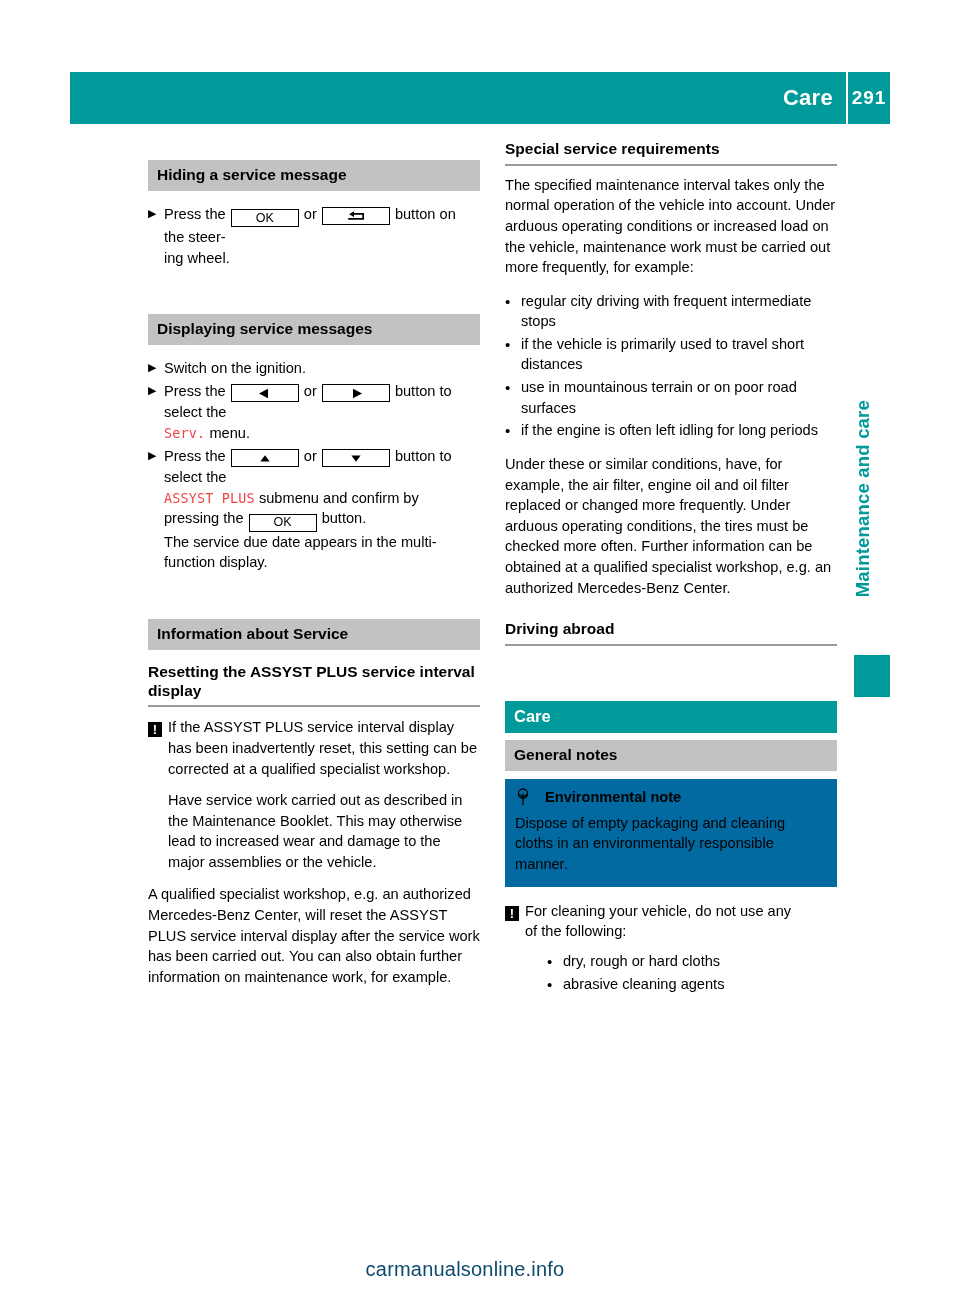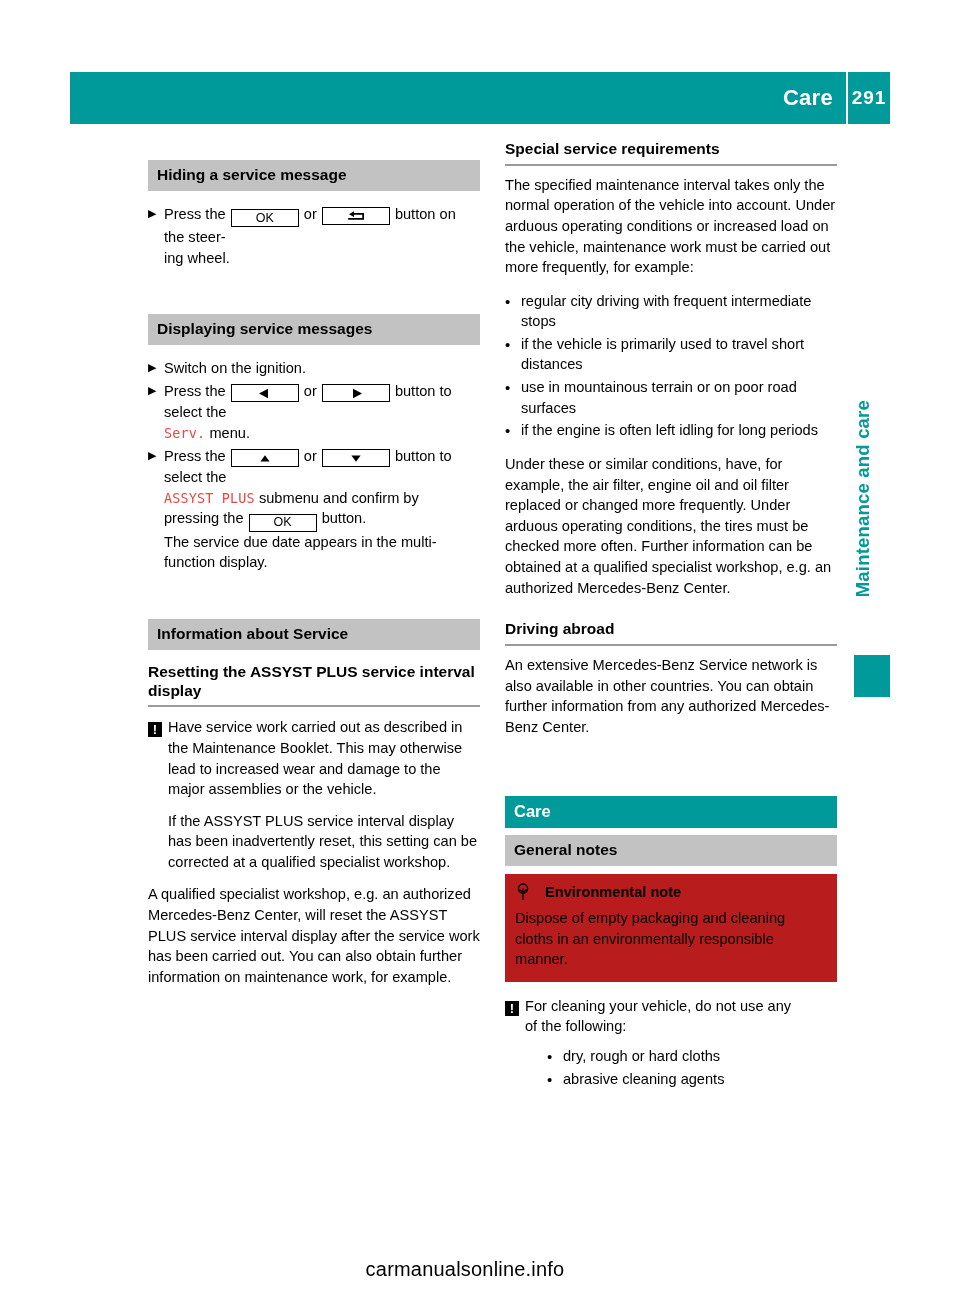--- a/index.html
+++ b/index.html
@@ -158,21 +158,21 @@
     text-align: center;
     font-size: 13px;
     font-weight: bold;
   }
   .warn-body { flex: 1 1 auto; }
   .warn-body p { margin: 0 0 11px 0; }
   .warn-body p:last-child { margin-bottom: 0; }
 
   
   .note-box {
-    background: #b91c1c;
+    background: #0369a1;
     padding: 9px 10px 12px 10px;
     margin-bottom: 14px;
   }
   .note-head {
     display: flex;
     align-items: center;
     font-size: 14.6px;
     font-weight: bold;
     margin-bottom: 7px;
   }
@@ -241,21 +241,21 @@
     background: #009a9a;
   }
 
   
   #watermark {
     position: absolute;
     left: 0;
     top: 1258px;
     width: 960px;
     text-align: center;
-    color: #000000;
+    color: #0c4a6e;
     font-size: 20px;
     letter-spacing: 0.2px;
     padding-right: 30px;
     box-sizing: border-box;
   }
 </style>
 </head>
 <body>
 
 <div id="header-bar">
@@ -338,22 +338,22 @@
   </div>
 
   <div style="height:44px"></div>
 
   <div class="gray-head">Information about Service</div>
   <div class="sub-head">Resetting the ASSYST PLUS service interval display</div>
 
   <div class="warn">
     <span class="warn-icon"><span class="box">!</span></span>
     <span class="warn-body">
+      <p>If the ASSYST PLUS service interval display has been inadvertently reset, this setting can be corrected at a qualified specialist workshop.</p>
       <p>Have service work carried out as described in the Maintenance Booklet. This may otherwise lead to increased wear and damage to the major assemblies or the vehicle.</p>
-      <p>If the ASSYST PLUS service interval display has been inadvertently reset, this setting can be corrected at a qualified specialist workshop.</p>
     </span>
   </div>
 
   <p class="body">A qualified specialist workshop, e.g. an authorized Mercedes-Benz Center, will reset the ASSYST PLUS service interval display after the service work has been carried out. You can also obtain further information on maintenance work, for example.</p>
 </div>
 
 <div id="col-right">
 
   <div class="sec-head">Special service requirements</div>
   <p class="body">The specified maintenance interval takes only the normal operation of the vehicle into account. Under arduous operating conditions or increased load on the vehicle, maintenance work must be carried out more frequently, for example:</p>
@@ -375,21 +375,20 @@
       <span class="dot">•</span>
       <span class="btext">if the engine is often left idling for long periods</span>
     </div>
   </div>
 
   <p class="body">Under these or similar conditions, have, for example, the air filter, engine oil and oil filter replaced or changed more frequently. Under arduous operating conditions, the tires must be checked more often. Further information can be obtained at a qualified specialist workshop, e.g. an authorized Mercedes-Benz Center.</p>
 
   <div style="height:9px"></div>
 
   <div class="sec-head">Driving abroad</div>
-  <p class="body">An extensive Mercedes-Benz Service network is also available in other countries. You can obtain further information from any authorized Mercedes-Benz Center.</p>
 
   <div style="height:46px"></div>
 
   <div class="teal-head">Care</div>
   <div class="gray-head" style="margin-bottom:8px">General notes</div>
 
   <div class="note-box">
     <div class="note-head">
       <span class="eicon">
         <svg width="16" height="18" viewBox="0 0 16 18">

